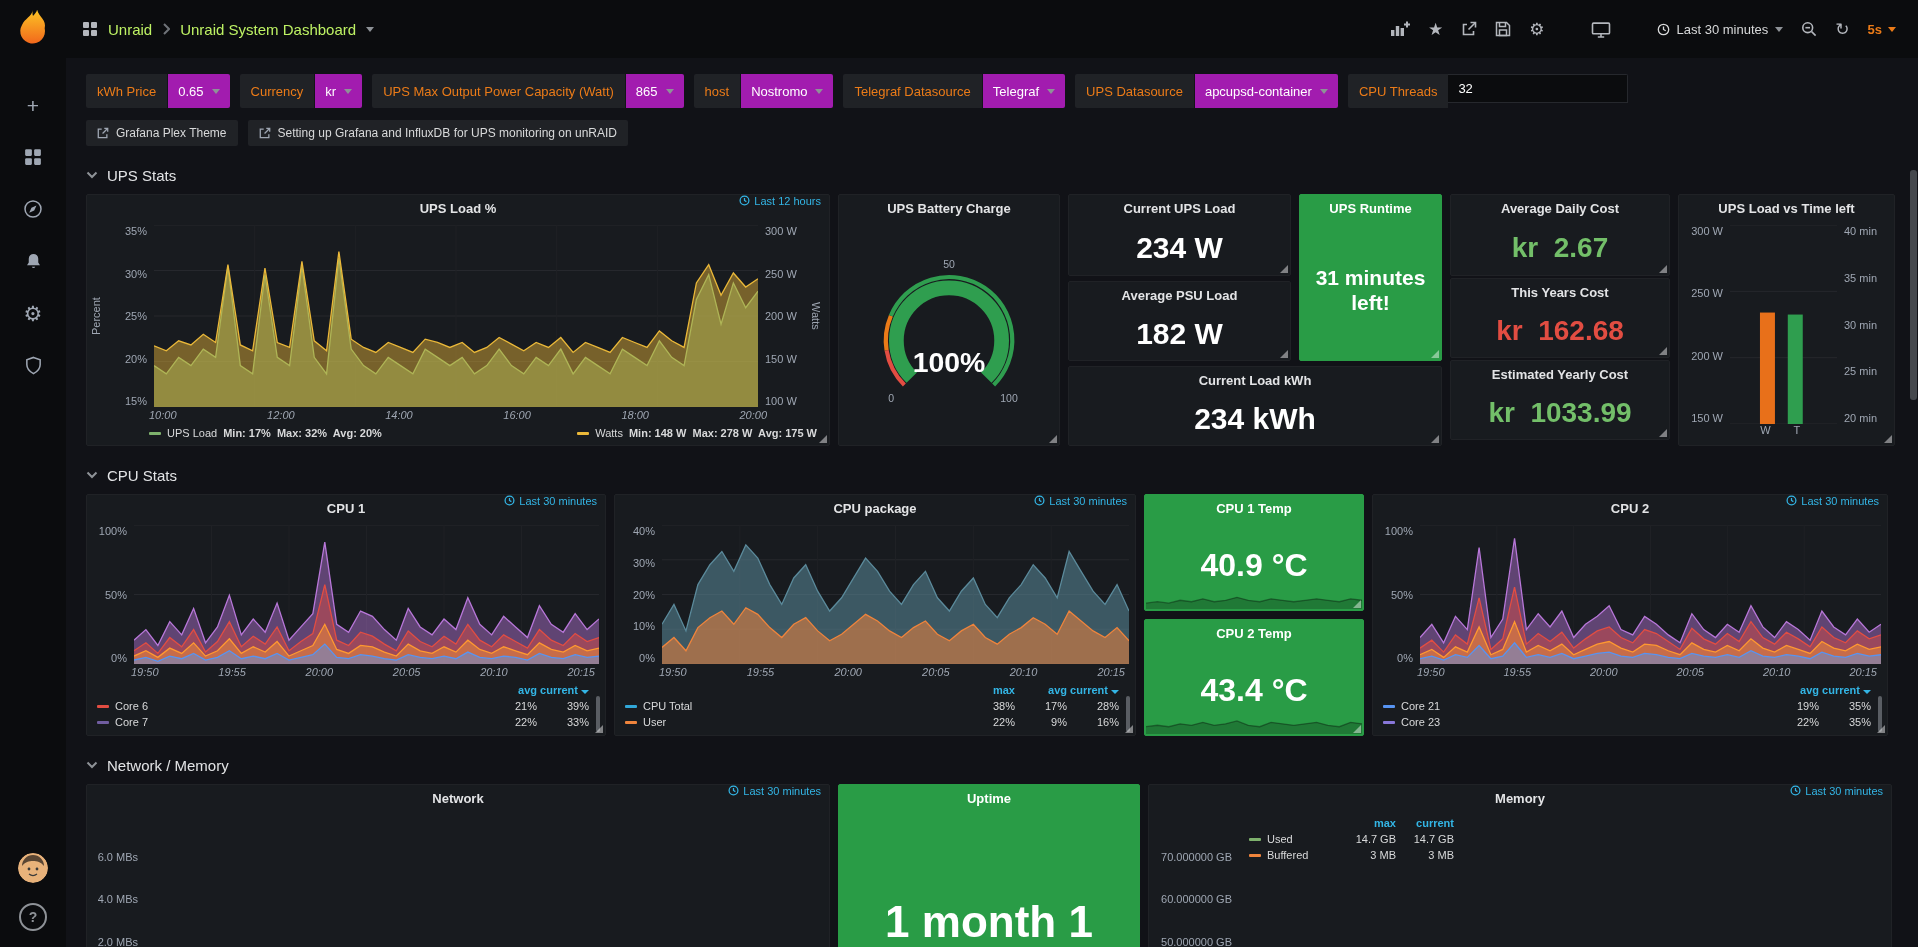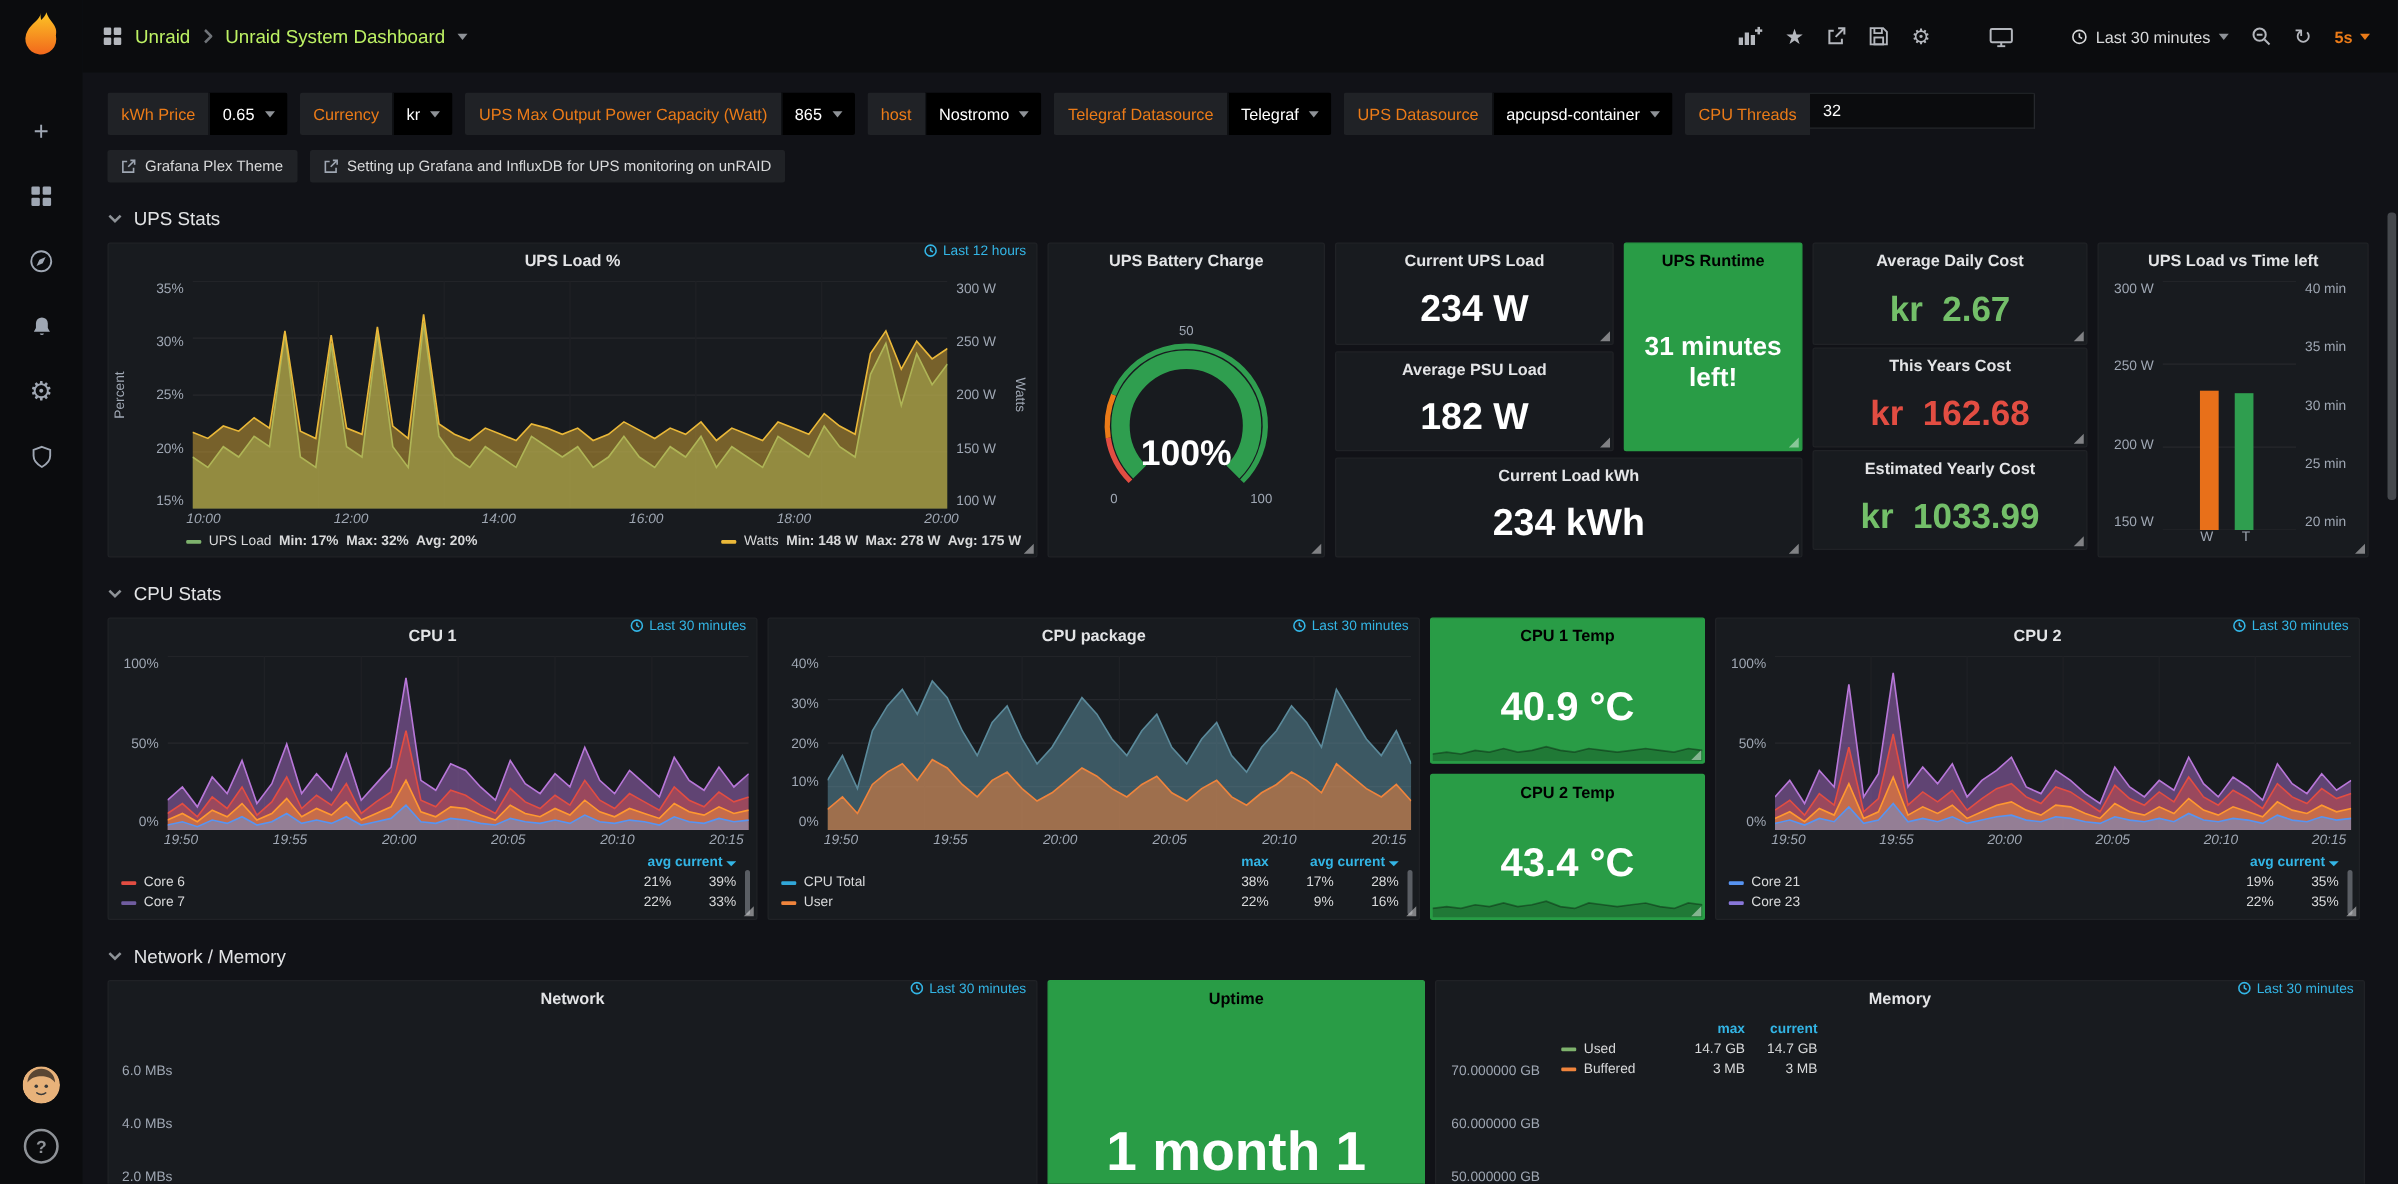--- a/index.html
+++ b/index.html
@@ -25,35 +25,35 @@
   .nav-icon .glyph{font-size:17px;line-height:1;}
   .nav-sep{width:10px;}
   .timepicker{display:flex;align-items:center;gap:7px;color:#d8d9da;font-size:13px;cursor:pointer;}
   .interval{display:flex;align-items:center;gap:6px;color:#eb7b18;font-weight:700;cursor:pointer;}
   .interval .caret{border-top-color:#eb7b18;}
   
   .content{position:absolute;left:66px;top:58px;right:0;bottom:0;padding:16px 10px 0 20px;box-sizing:border-box;overflow:hidden;}
   .vars{display:flex;gap:10px;height:36px;margin-bottom:10px;}
   .var-chip{display:flex;align-items:stretch;border-radius:2px;overflow:hidden;height:34px;}
   .var-label{background:#202226;color:#eb7b18;display:flex;align-items:center;padding:0 11px;font-size:13px;font-weight:500;white-space:nowrap;}
-  .var-value{background:#000000;border-left:1px solid #121418;color:#fff;display:flex;align-items:center;gap:8px;padding:0 10px;cursor:pointer;white-space:nowrap;}
+  .var-value{background:#a21caf;border-left:1px solid #121418;color:#fff;display:flex;align-items:center;gap:8px;padding:0 10px;cursor:pointer;white-space:nowrap;}
   .var-input{background:#0b0c0e;border:1px solid #26282d;border-left:none;color:#fff;width:180px;padding:0 10px;font:inherit;height:29px;box-sizing:border-box;}
   .links{display:flex;gap:10px;height:26px;margin-bottom:12px;}
   .dash-link{display:flex;align-items:center;gap:7px;background:#202226;border-radius:2px;padding:0 11px;font-size:12px;color:#d8d9da;cursor:pointer;white-space:nowrap;}
   .dash-link .lk{color:#9fa7b3;}
   .row-header{display:flex;align-items:center;gap:9px;height:34px;font-size:15px;font-weight:500;color:#e3e4e6;cursor:pointer;margin-bottom:2px;}
   .row-header .rchev{color:#8e9297;display:flex;}
   .prow{display:flex;gap:8px;margin-bottom:12px;}
   
   .panel{position:relative;background:#181b1f;border:1px solid #202226;border-radius:2px;display:flex;flex-direction:column;box-sizing:border-box;overflow:hidden;}
   .panel:after{content:"";position:absolute;right:2px;bottom:2px;border-style:solid;border-width:0 0 8px 8px;border-color:transparent transparent rgba(255,255,255,0.45) transparent;}
   .panel.green{background:#299c46;border-color:#299c46;}
   .p-header{height:26px;position:relative;flex:none;}
   .p-title{font-size:13px;font-weight:700;color:#e3e4e6;text-align:center;line-height:27px;cursor:pointer;white-space:nowrap;overflow:hidden;}
-  .panel.green .p-title{color:#000000;}
+  .panel.green .p-title{color:#ffffff;}
   .p-time{position:absolute;right:8px;top:0;height:26px;display:flex;align-items:flex-start;gap:4px;color:#33b5e5;font-size:11px;font-weight:400;white-space:nowrap;}
   .stat-value{flex:1;display:flex;align-items:center;justify-content:center;font-weight:700;color:#fff;white-space:pre;text-align:center;}
   .v-green{color:#73bf69;}
   .v-red{color:#e24d42;}
   
   .g-body{flex:1;display:flex;min-height:0;position:relative;padding:4px 6px 0 2px;}
   .axis-label{writing-mode:vertical-rl;font-size:11px;color:#9fa7b3;display:flex;align-items:center;justify-content:center;width:14px;flex:none;}
   .axis-label.left{transform:rotate(180deg);}
   .g-yaxis{display:flex;flex-direction:column;justify-content:space-between;align-items:flex-end;font-size:11px;color:#9fa7b3;padding-right:7px;flex:none;}
   .g-yaxis.rt{align-items:flex-start;padding-right:0;padding-left:7px;}

